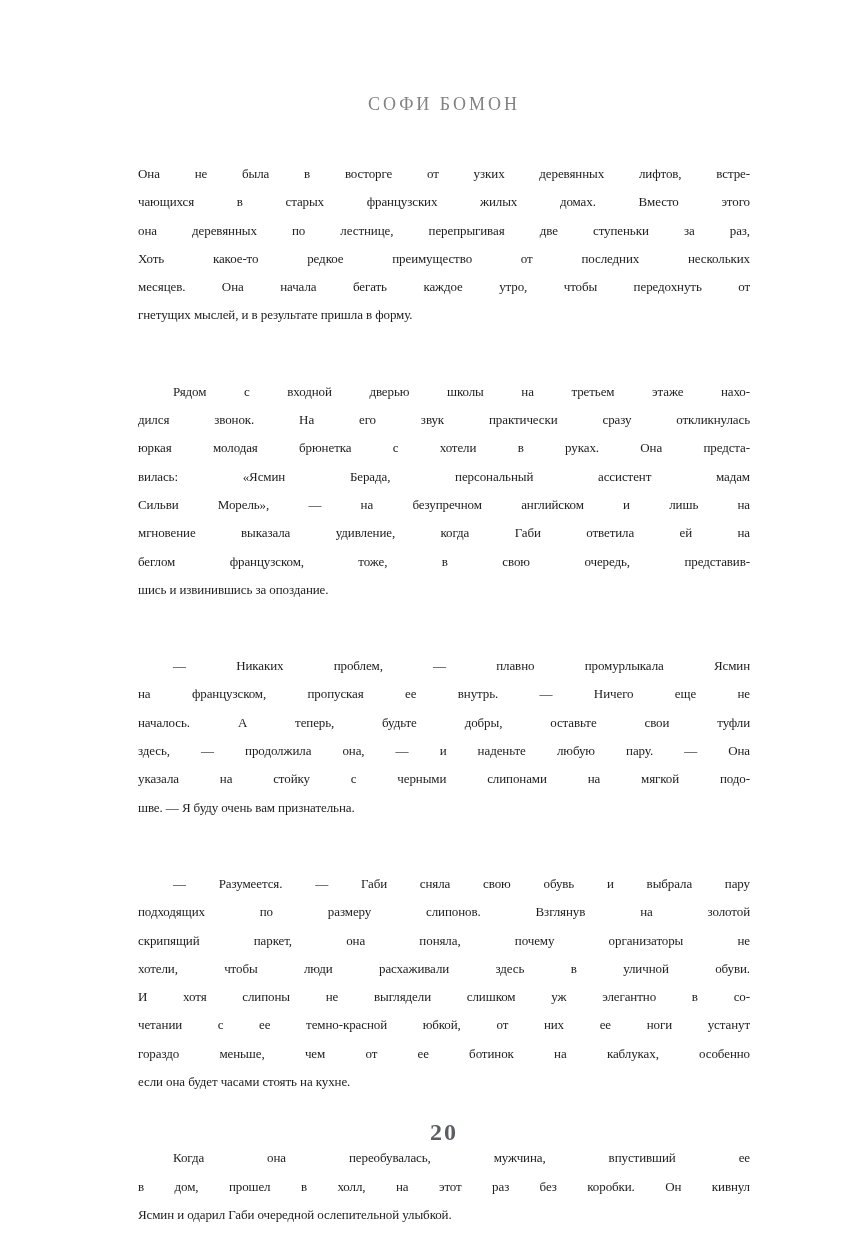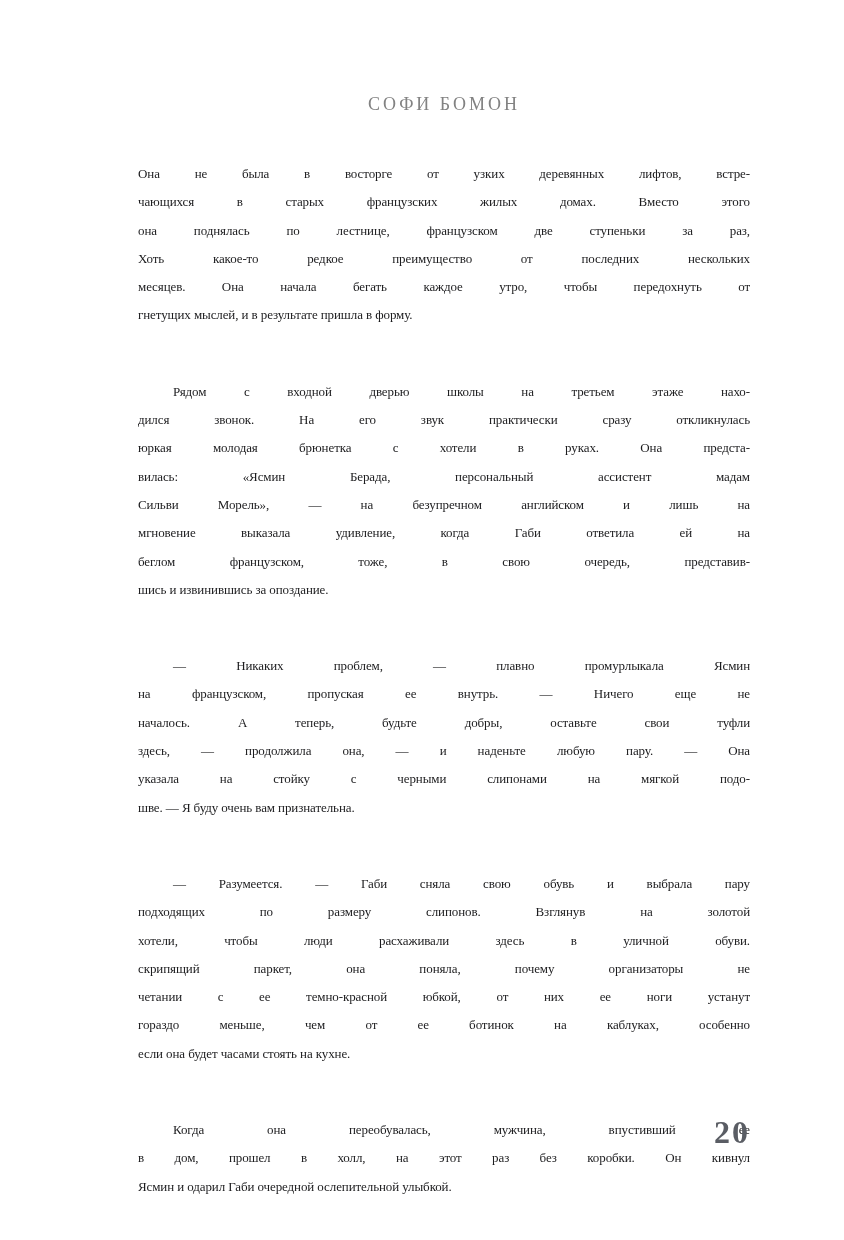--- a/index.html
+++ b/index.html
@@ -48,38 +48,38 @@
   .para.indent .line.first {
     text-indent: 35px;
     margin-top: 48px;
   }
   .it { }
   .page-number {
     position: absolute;
     top: 1118px;
     left: 138px;
     width: 612px;
-    text-align: right;
-    font-size: 32px;
+    text-align: center;
+    font-size: 24px;
     line-height: 28px;
     font-weight: 700;
     letter-spacing: 2px;
     color: var(--pagenum-color, #5a5d64);
   }
 </style>
 </head>
 <body style="--bg: #ffffff; --text-color: #1c1c1e; --header-color: #828282; --pagenum-color: #5a5d64;">
 
 <div class="running-header">СОФИ БОМОН</div>
 
 <div class="text-block">
     <div class="para">
       <div class="line first"><span>Она не была в восторге от узких деревянных лифтов, встре-</span></div>
       <div class="line"><span>чающихся в старых французских жилых домах. Вместо этого</span></div>
-      <div class="line"><span>она поднялась по лестнице, французском две ступеньки за раз,</span></div>
+      <div class="line"><span>она деревянных по лестнице, перепрыгивая две ступеньки за раз,</span></div>
       <div class="line"><span>Хоть какое-то редкое преимущество от последних нескольких</span></div>
       <div class="line"><span>месяцев. Она начала бегать каждое утро, чтобы передохнуть от</span></div>
       <div class="line last"><span>гнетущих мыслей, и в результате пришла в форму.</span></div>
     </div>
     <div class="para indent">
       <div class="line first"><span>Рядом с входной дверью школы на третьем этаже нахо-</span></div>
       <div class="line"><span>дился звонок. На его звук практически сразу откликнулась</span></div>
       <div class="line"><span>юркая молодая брюнетка с хотели в руках. Она предста-</span></div>
       <div class="line"><span>вилась: </span><span class="it">«Ясмин Берада, персональный ассистент мадам</span></div>
       <div class="line"><span class="it">Сильви Морель»</span><span>, — на безупречном английском и лишь на</span></div>
@@ -91,22 +91,23 @@
       <div class="line first"><span>— Никаких проблем, — плавно промурлыкала Ясмин</span></div>
       <div class="line"><span>на французском, пропуская ее внутрь. — Ничего еще не</span></div>
       <div class="line"><span>началось. А теперь, будьте добры, оставьте свои туфли</span></div>
       <div class="line"><span>здесь, — продолжила она, — и наденьте любую пару. — Она</span></div>
       <div class="line"><span>указала на стойку с черными слипонами на мягкой подо-</span></div>
       <div class="line last"><span>шве. — Я буду очень вам признательна.</span></div>
     </div>
     <div class="para indent">
       <div class="line first"><span>— Разумеется. — Габи сняла свою обувь и выбрала пару</span></div>
       <div class="line"><span>подходящих по размеру слипонов. Взглянув на золотой</span></div>
+      <div class="line"><span>скрипящий паркет, она поняла, почему организаторы не</span></div>
       <div class="line"><span>хотели, чтобы люди расхаживали здесь в уличной обуви.</span></div>
-      <div class="line"><span>скрипящий паркет, она поняла, почему организаторы не</span></div>
+      <div class="line"><span>И хотя слипоны не выглядели слишком уж элегантно в со-</span></div>
       <div class="line"><span>четании с ее темно-красной юбкой, от них ее ноги устанут</span></div>
       <div class="line"><span>гораздо меньше, чем от ее ботинок на каблуках, особенно</span></div>
       <div class="line last"><span>если она будет часами стоять на кухне.</span></div>
     </div>
     <div class="para indent">
       <div class="line first"><span>Когда она переобувалась, мужчина, впустивший ее</span></div>
       <div class="line"><span>в дом, прошел в холл, на этот раз без коробки. Он кивнул</span></div>
       <div class="line last"><span>Ясмин и одарил Габи очередной ослепительной улыбкой.</span></div>
     </div>
   </div>

